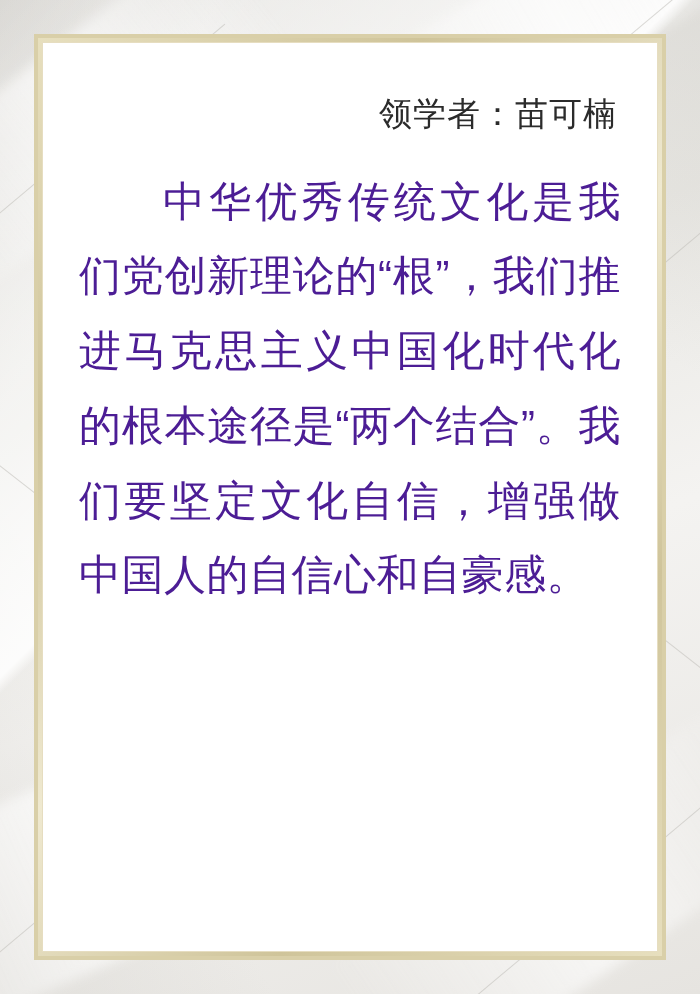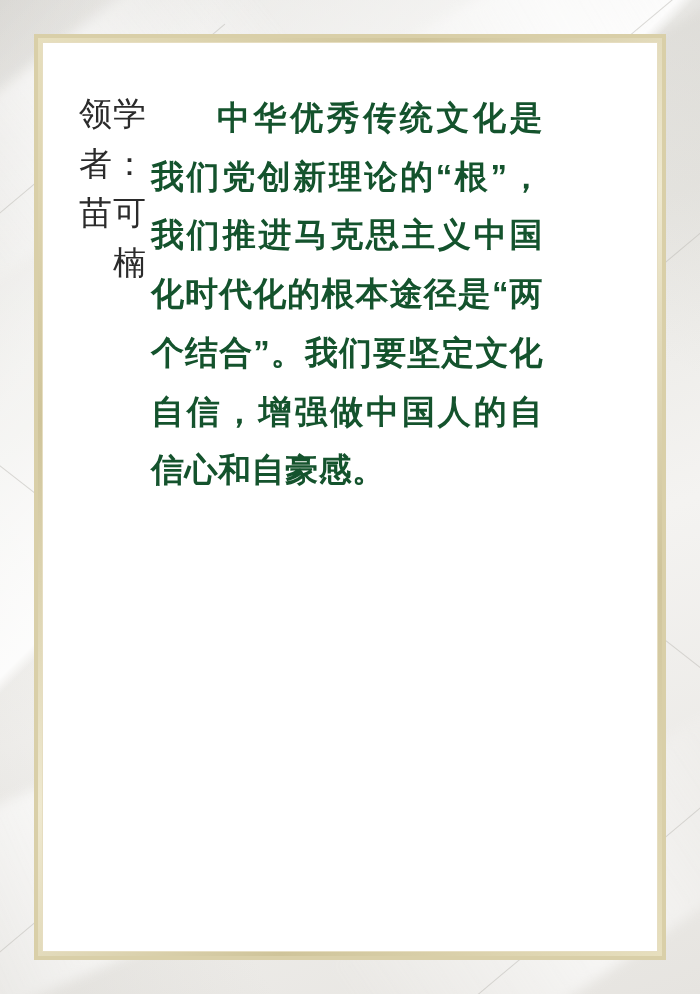--- a/index.html
+++ b/index.html
@@ -78,42 +78,41 @@
   }
 
   
   .content {
     position: absolute;
     left: 36px;
     right: 36px;
     top: 46px;
     bottom: 36px;
     display: flex;
-    flex-direction: row;
+    flex-direction: column;
   }
 
   .lead-line {
     text-align: right;
     font-size: 33px;
     line-height: 1.5;
     color: #2b2b2b;
     letter-spacing: 1px;
     margin-bottom: 26px;
     padding-right: 4px;
   }
 
   .quote-body {
-    font-size: 33px;
+    font-size: 42px;
     line-height: 1.78;
-    color: #14532d;
+    color: #4c1d95;
     text-align: justify;
     text-justify: inter-ideograph;
     letter-spacing: 0.5px;
     text-indent: 2em;
-    font-weight: bold;
   }
 
   .spacer { flex: 0 0 78px; }
 
   .attribution {
     font-size: 32px;
     line-height: 1.72;
     color: #2b2b2b;
     letter-spacing: 0.5px;
   }

